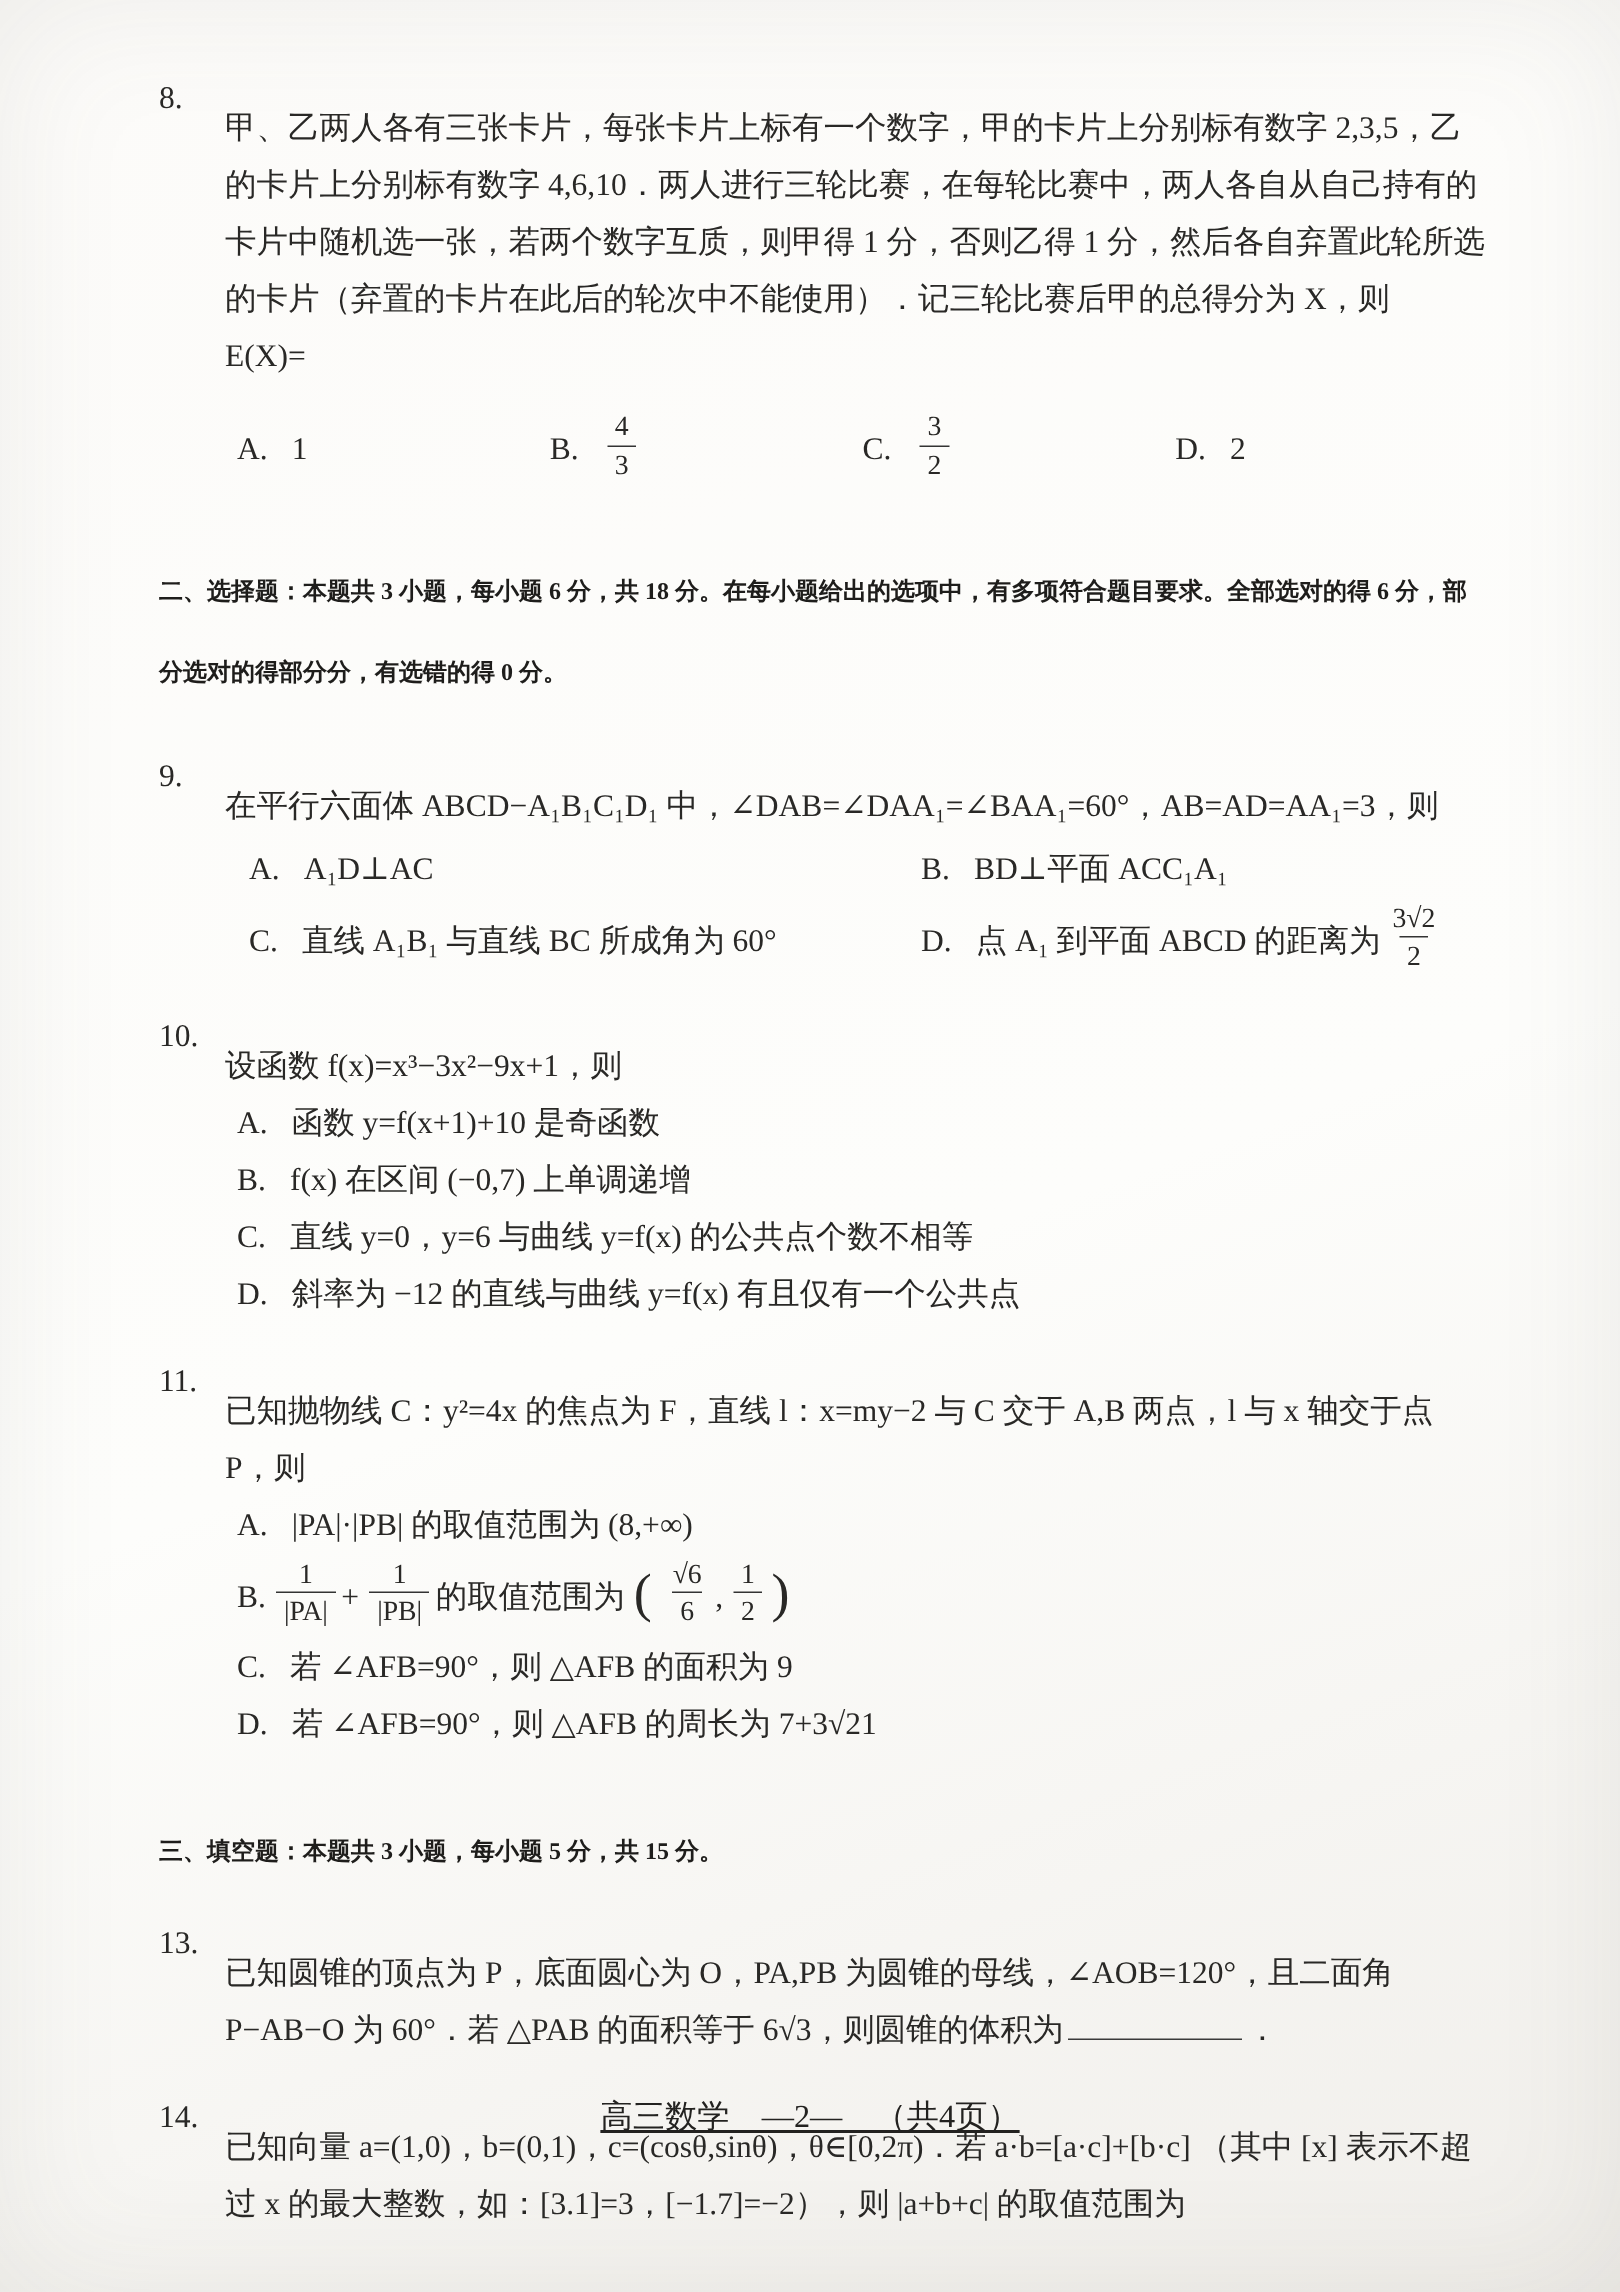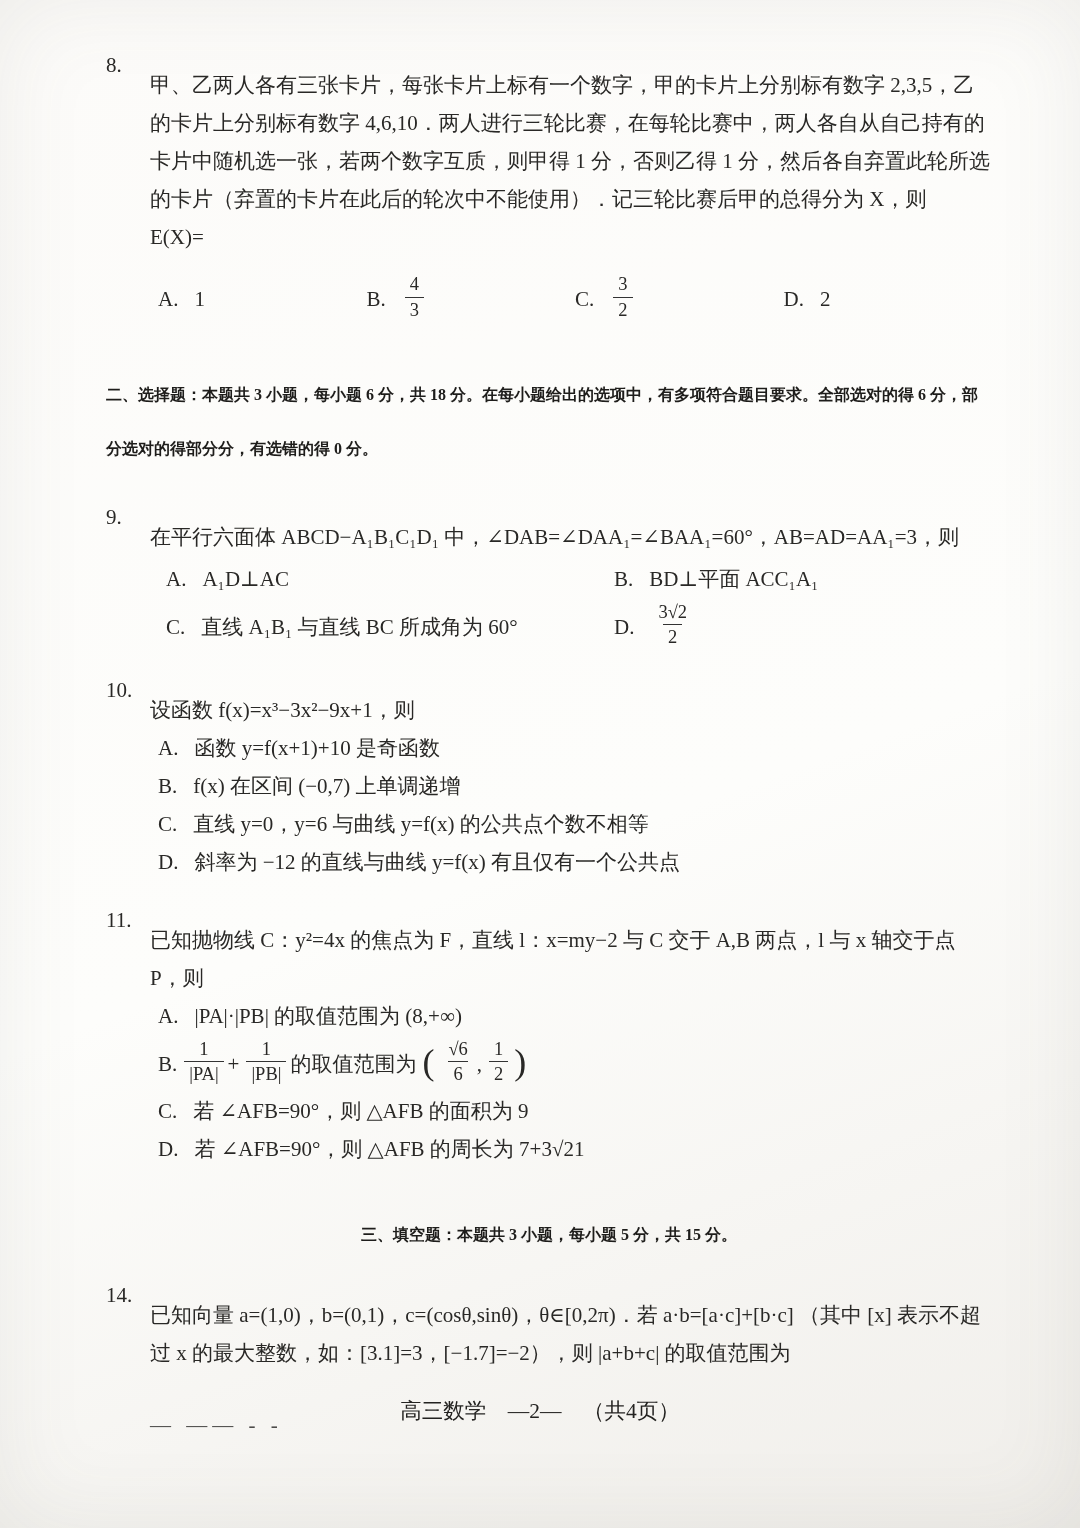--- a/index.html
+++ b/index.html
@@ -17,40 +17,40 @@
     font-size:21px; line-height:38px; color:#292826;
   }
   .qrow { display:flex; }
   .qnum { flex:0 0 44px; }
   .qbody { flex:1; min-width:0;margin-top:20px; }
   .q { margin-bottom:20px; }
   .sec {
     font-weight:bold; font-size:16px; line-height:54px; color:#1e1d1b;
   }
   .sec2 { margin:38px 0 22px 0; }
-  .sec3 { margin:40px 0 14px 0;text-align:center; }
+  .sec3 { margin:40px 0 14px 0; }
   .opts-row { display:flex; align-items:center; margin-top:12px; margin-left:8px; height:62px; }
   .opts-row .opt { width:213px; display:flex; align-items:center; }
   .olabel { margin-right:16px; }
   .frac {
     display:inline-flex; flex-direction:column; align-items:center;
     vertical-align:middle; font-size:.88em; line-height:1.3; margin:0 3px;
     transform:translateY(-2px);
   }
   .frac .num { padding:0 5px; }
   .frac .den { padding:0 5px; border-top:1.5px solid #333; }
   .grid2 { display:grid; grid-template-columns:448px 1fr; row-gap:4px; margin-left:8px; margin-top:4px; align-items:center; }
   .opt-line { display:flex; align-items:center; flex-wrap:wrap; margin-left:8px; }
   .opt-stack .opt-line { min-height:38px; }
   .tall { min-height:66px; margin:4px 0 4px 8px; }
   .tall > span { margin-right:4px; }
   .bigp { font-size:36px; line-height:1; vertical-align:middle; font-weight:300; padding:0 2px; transform:translateY(-2px); display:inline-block; }
   .blank { display:inline-block; width:116px; border-bottom:1.6px solid #3a3a3a; height:1em; vertical-align:baseline; margin:0 3px; }
   .dashes { margin-top:34px; letter-spacing:5px; color:#4c4b49; }
-  .footer { position:absolute; left:0; right:0; top:1392px; text-align:center; font-size:21.5px; color:#232220; }
+  .footer { position:absolute; left:0; right:0; top:1392px; text-align:center; font-size:21.5px; color:#232220;text-decoration:underline; }
 </style>
 </head>
 <body>
 
 <div class="page">
 
   <section class="q">
     <div class="qrow">
       <span class="qnum">8.</span>
       <div class="qbody">
@@ -99,20 +99,21 @@
           <div class="opt-line">
             <span class="olabel">B.</span>
             <span>BD⊥平面 ACC₁A₁</span>
           </div>
           <div class="opt-line">
             <span class="olabel">C.</span>
             <span>直线 A₁B₁ 与直线 BC 所成角为 60°</span>
           </div>
           <div class="opt-line">
             <span class="olabel">D.</span>
+            <span>点 A₁ 到平面 ABCD 的距离为</span>
             <span class="frac">
               <span class="num">3√2</span>
               <span class="den">2</span>
             </span>
           </div>
         </div>
       </div>
     </div>
   </section>
 
@@ -182,20 +183,28 @@
           <span class="olabel">D.</span>
           <span>若 ∠AFB=90°，则 △AFB 的周长为 7+3√21</span>
         </div>
       </div>
     </div>
   </section>
 
   <h2 class="sec sec3">三、填空题：本题共 3 小题，每小题 5 分，共 15 分。</h2>
 
 
+  <section class="q">
+    <div class="qrow">
+      <span class="qnum">13.</span>
+      <div class="qbody">
+        <p><span>已知圆锥的顶点为 P，底面圆心为 O，PA,PB 为圆锥的母线，∠AOB=120°，且二面角 P−AB−O 为 60°．若 △PAB 的面积等于 6√3，则圆锥的体积为</span><span class="blank"></span><span>．</span></p>
+      </div>
+    </div>
+  </section>
 
   <section class="q">
     <div class="qrow">
       <span class="qnum">14.</span>
       <div class="qbody">
         <p>已知向量 a=(1,0)，b=(0,1)，c=(cosθ,sinθ)，θ∈[0,2π)．若 a·b=[a·c]+[b·c] （其中 [x] 表示不超过 x 的最大整数，如：[3.1]=3，[−1.7]=−2），则 |a+b+c| 的取值范围为</p>
         <p class="dashes">— ——  - -</p>
       </div>
     </div>
   </section>

